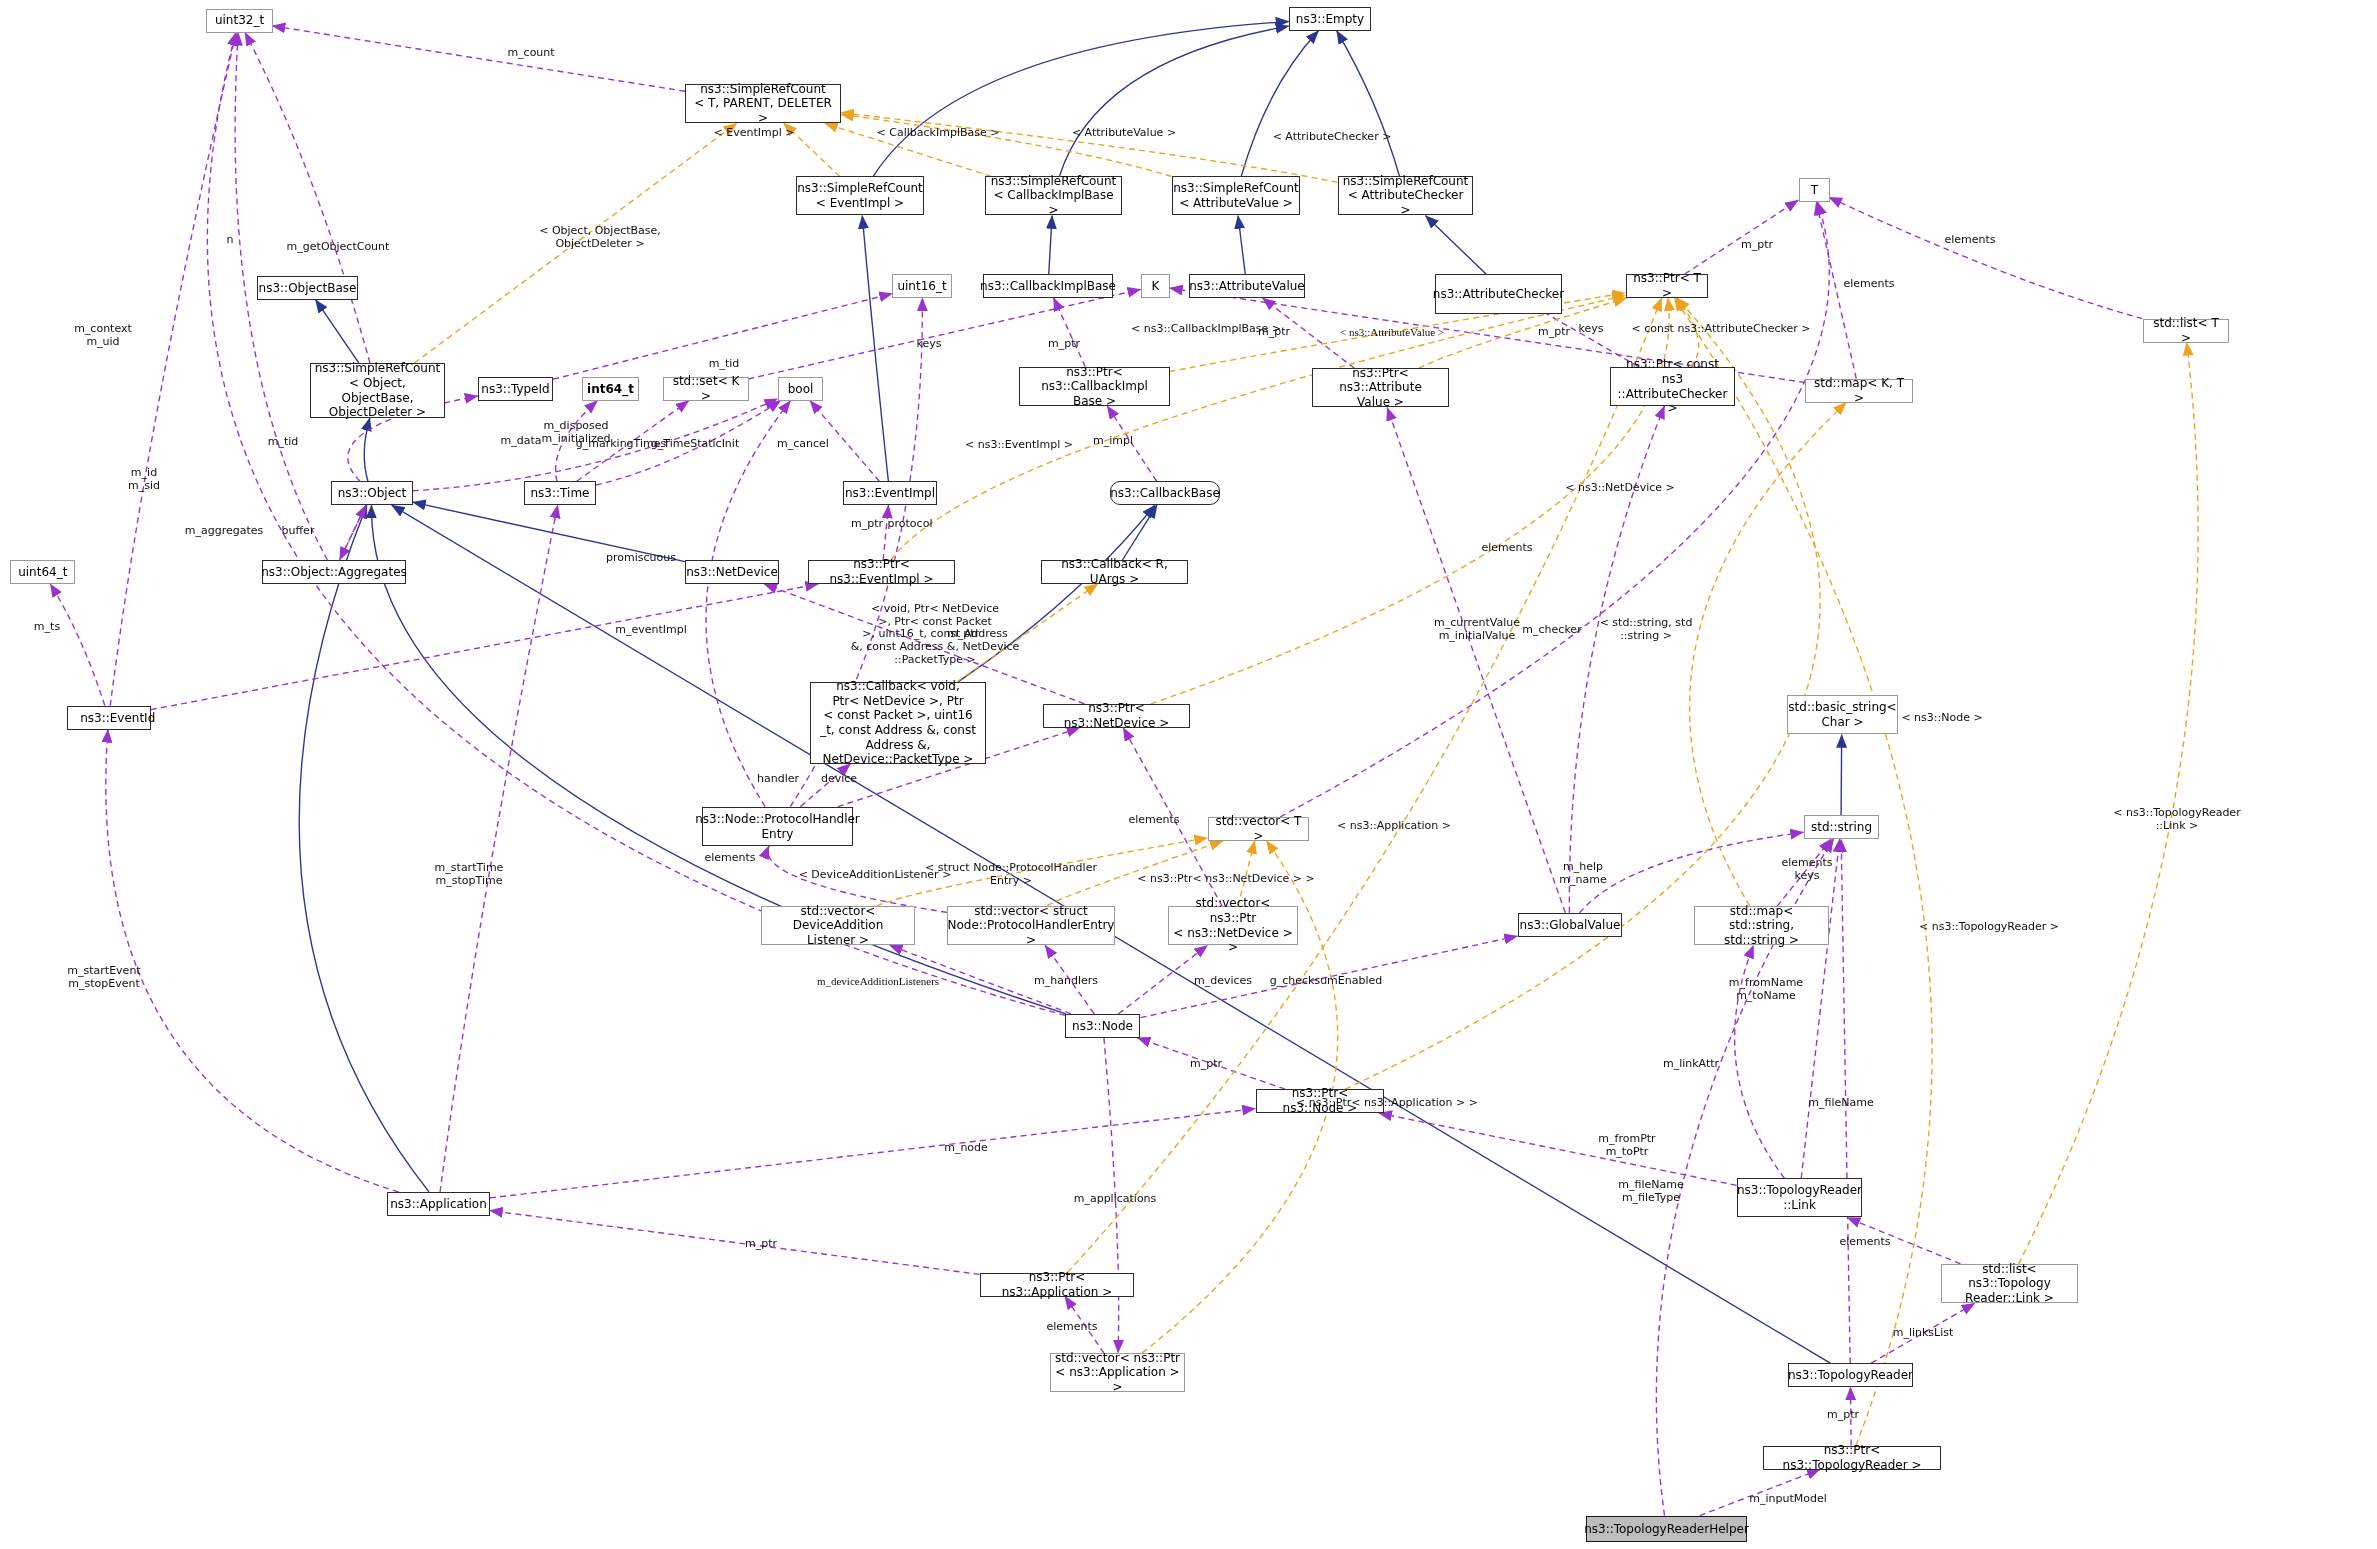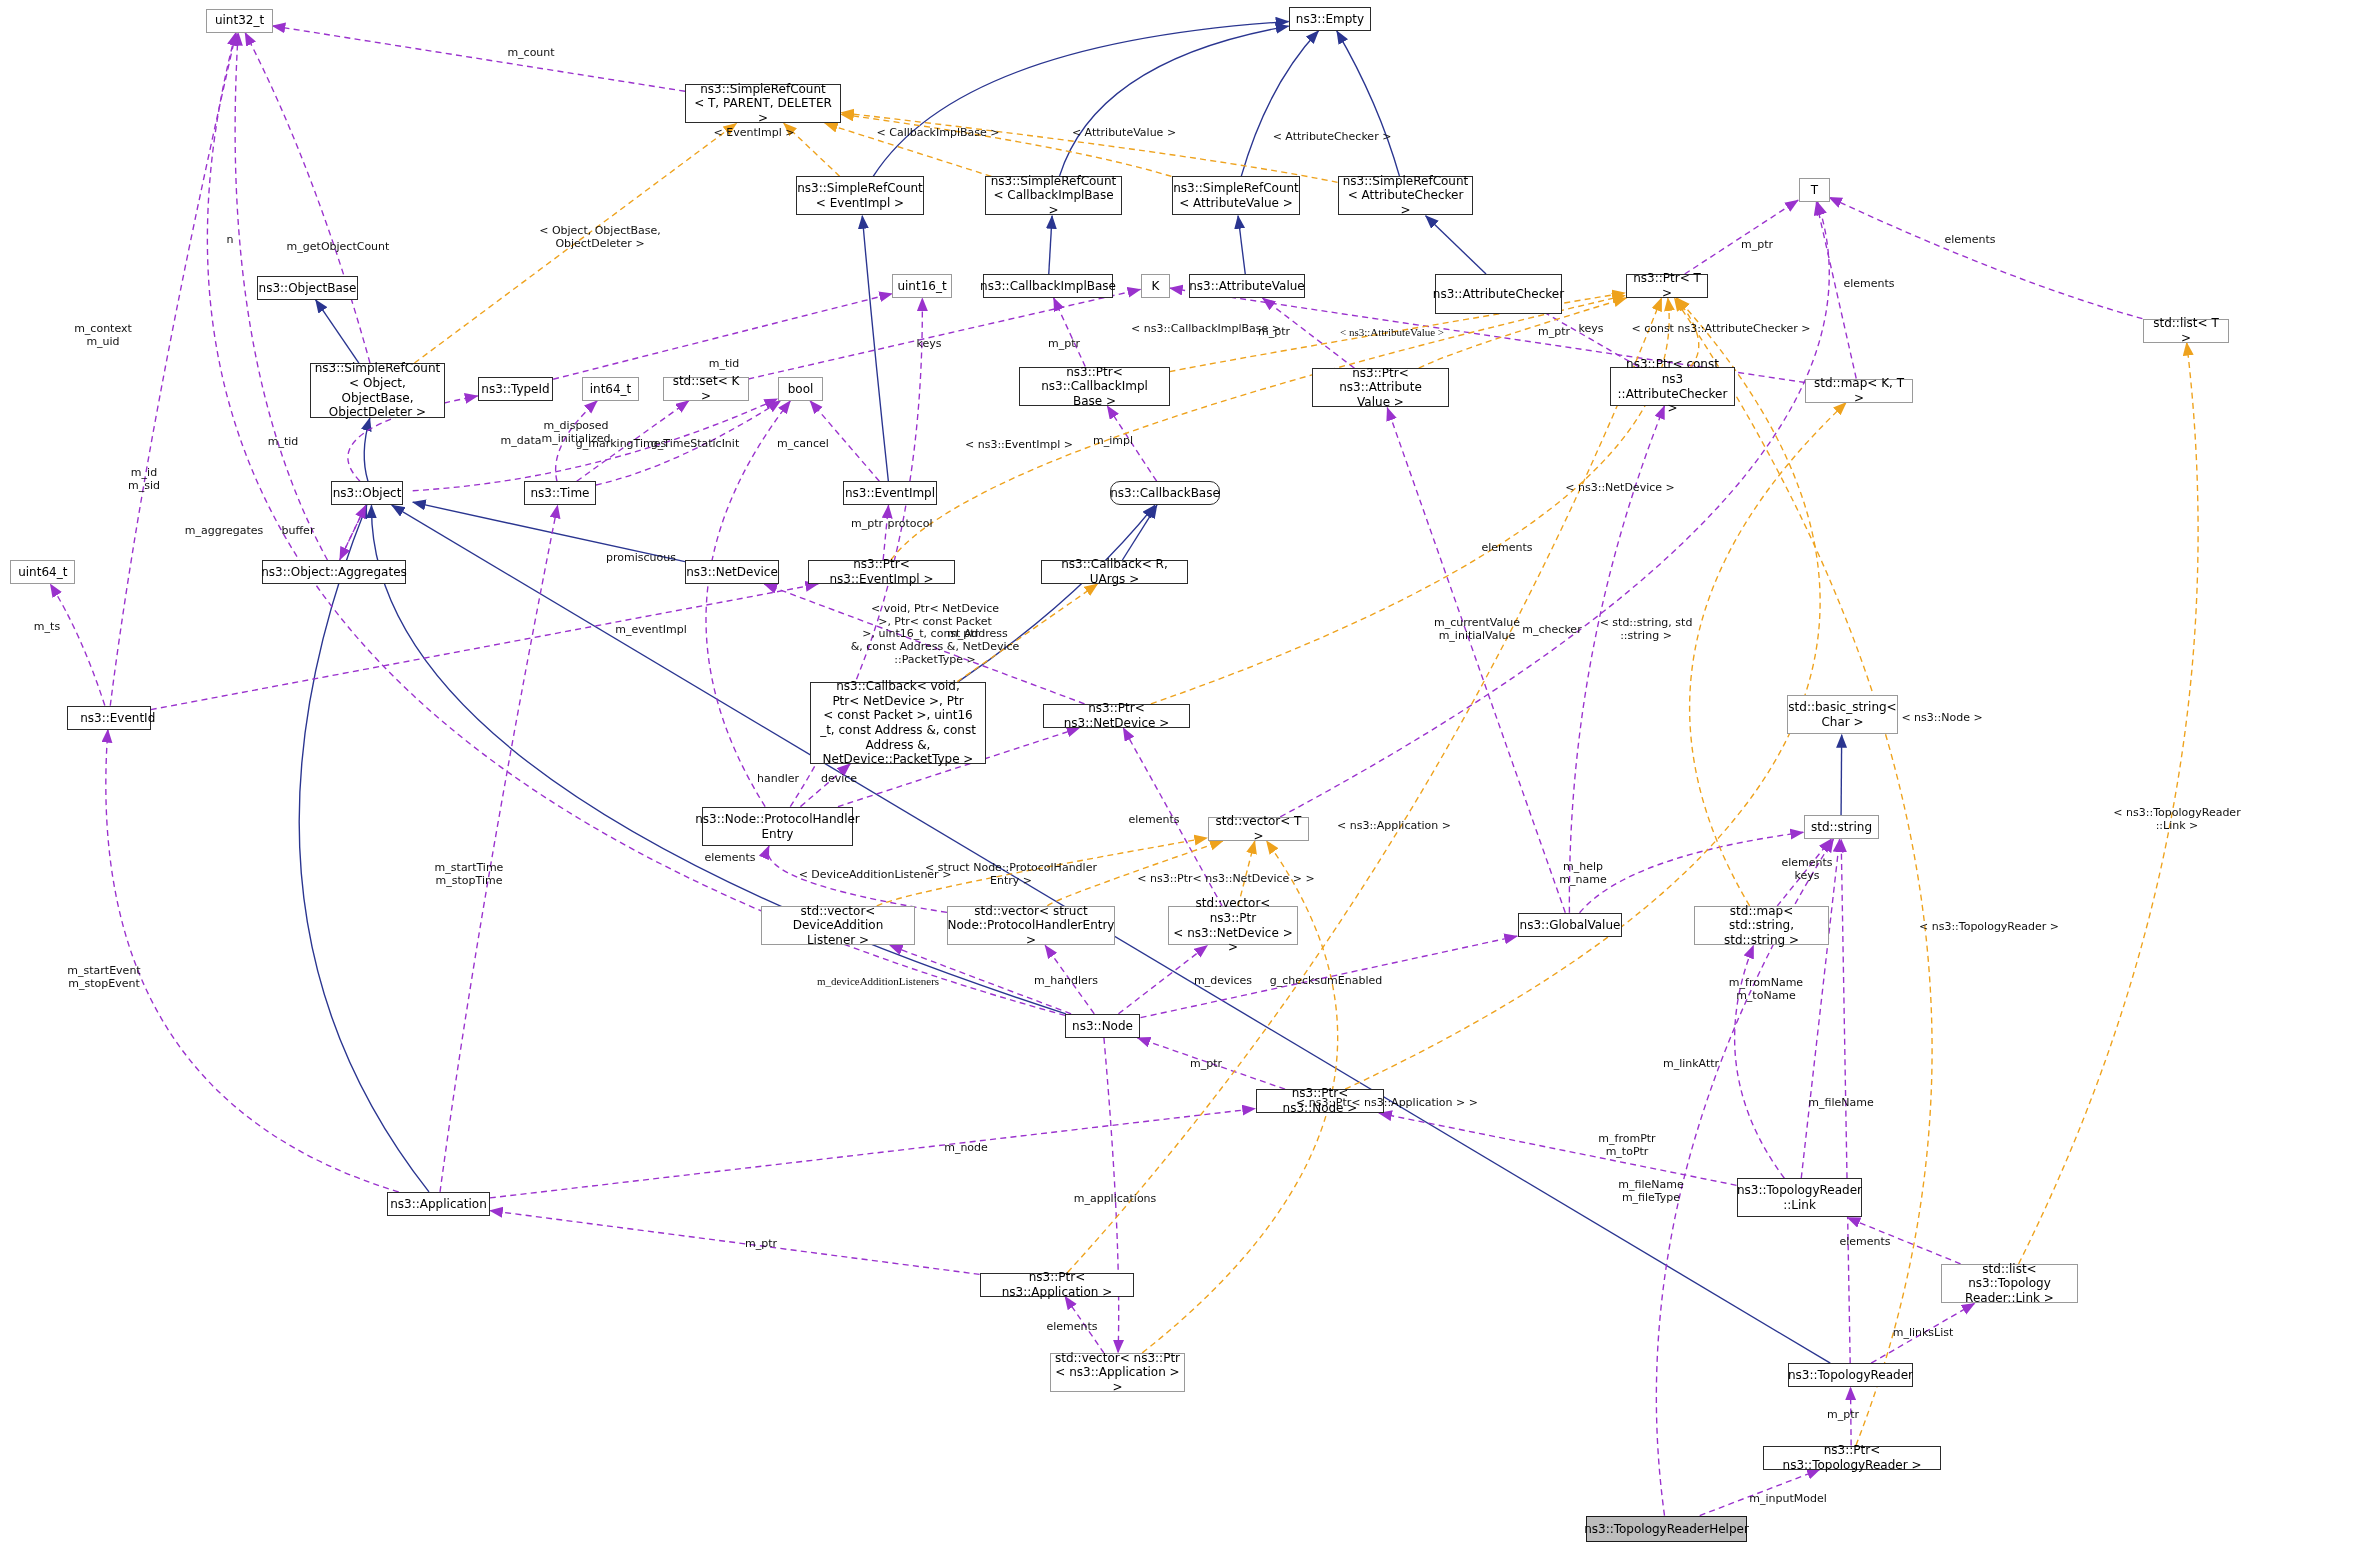--- a/index.html
+++ b/index.html
@@ -147,31 +147,31 @@
       <div class="node" style="left: 983px; top: 274px; width: 130px; height: 24px;">ns3::CallbackImplBase</div>
       <div class="node std" style="left: 1141px; top: 274px; width: 29px; height: 24px;">K</div>
       <div class="node" style="left: 1189px; top: 274px; width: 116px; height: 24px;">ns3::AttributeValue</div>
       <div class="node" style="left: 1435px; top: 274px; width: 127px; height: 40px;">ns3::AttributeChecker</div>
       <div class="node" style="left: 1626px; top: 274px; width: 82px; height: 24px;">ns3::Ptr&lt; T &gt;</div>
       <div class="node std" style="left: 2143px; top: 319px; width: 86px; height: 24px;">std::list&lt; T &gt;</div>
       <div class="node" style="left: 310px; top: 363px; width: 135px; height: 55px;">ns3::SimpleRefCount
 &lt; Object, ObjectBase,
 ObjectDeleter &gt;</div>
       <div class="node" style="left: 478px; top: 377px; width: 75px; height: 24px;">ns3::TypeId</div>
-      <div class="node std" style="left: 582px; top: 377px; width: 57px; height: 24px;">int64_t</div>
+      <div class="node std" style="left: 582px; top: 377px; width: 57px; height: 24px; font-weight: bold;">int64_t</div>
       <div class="node std" style="left: 663px; top: 377px; width: 86px; height: 24px;">std::set&lt; K &gt;</div>
       <div class="node std" style="left: 778px; top: 377px; width: 45px; height: 24px;">bool</div>
       <div class="node" style="left: 1019px; top: 367px; width: 151px; height: 39px;">ns3::Ptr&lt; ns3::CallbackImpl
 Base &gt;</div>
       <div class="node" style="left: 1312px; top: 368px; width: 137px; height: 39px;">ns3::Ptr&lt; ns3::Attribute
 Value &gt;</div>
       <div class="node" style="left: 1610px; top: 367px; width: 125px; height: 39px;">ns3::Ptr&lt; const ns3
 ::AttributeChecker &gt;</div>
       <div class="node std" style="left: 1805px; top: 379px; width: 108px; height: 24px;">std::map&lt; K, T &gt;</div>
-      <div class="node" style="left: 331px; top: 481px; width: 72px; height: 24px;">ns3::Object</div>
+      <div class="node" style="left: 331px; top: 481px; width: 82px; height: 24px;">ns3::Object</div>
       <div class="node" style="left: 524px; top: 481px; width: 72px; height: 24px;">ns3::Time</div>
       <div class="node" style="left: 843px; top: 481px; width: 94px; height: 24px;">ns3::EventImpl</div>
       <div class="node" style="left: 1110px; top: 481px; width: 110px; height: 24px; border-radius: 10px;">ns3::CallbackBase</div>
       <div class="node std" style="left: 10.3px; top: 560px; width: 65px; height: 24px;">uint64_t</div>
       <div class="node" style="left: 262px; top: 560px; width: 144px; height: 24px;">ns3::Object::Aggregates</div>
       <div class="node" style="left: 685px; top: 560px; width: 94px; height: 24px;">ns3::NetDevice</div>
       <div class="node" style="left: 808px; top: 560px; width: 147px; height: 24px;">ns3::Ptr&lt; ns3::EventImpl &gt;</div>
       <div class="node" style="left: 1041px; top: 560px; width: 147px; height: 24px;">ns3::Callback&lt; R, UArgs &gt;</div>
       <div class="node" style="left: 67px; top: 706px; width: 84px; height: 24px; padding-left: 20px;">ns3::EventId</div>
       <div class="node" style="left: 810px; top: 682px; width: 176px; height: 82px;">ns3::Callback&lt; void,

